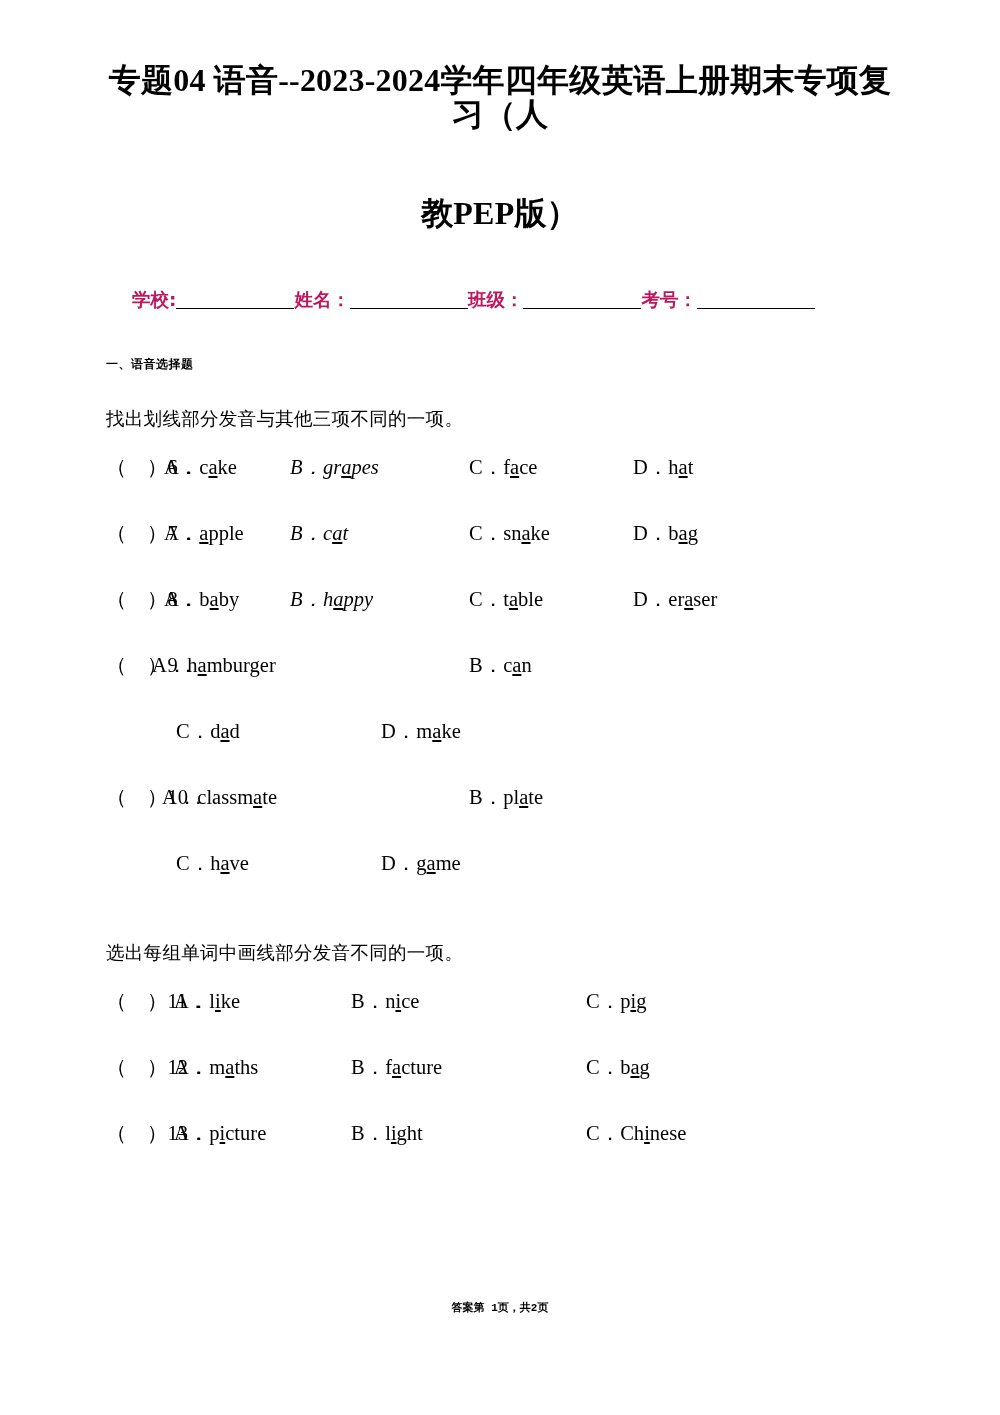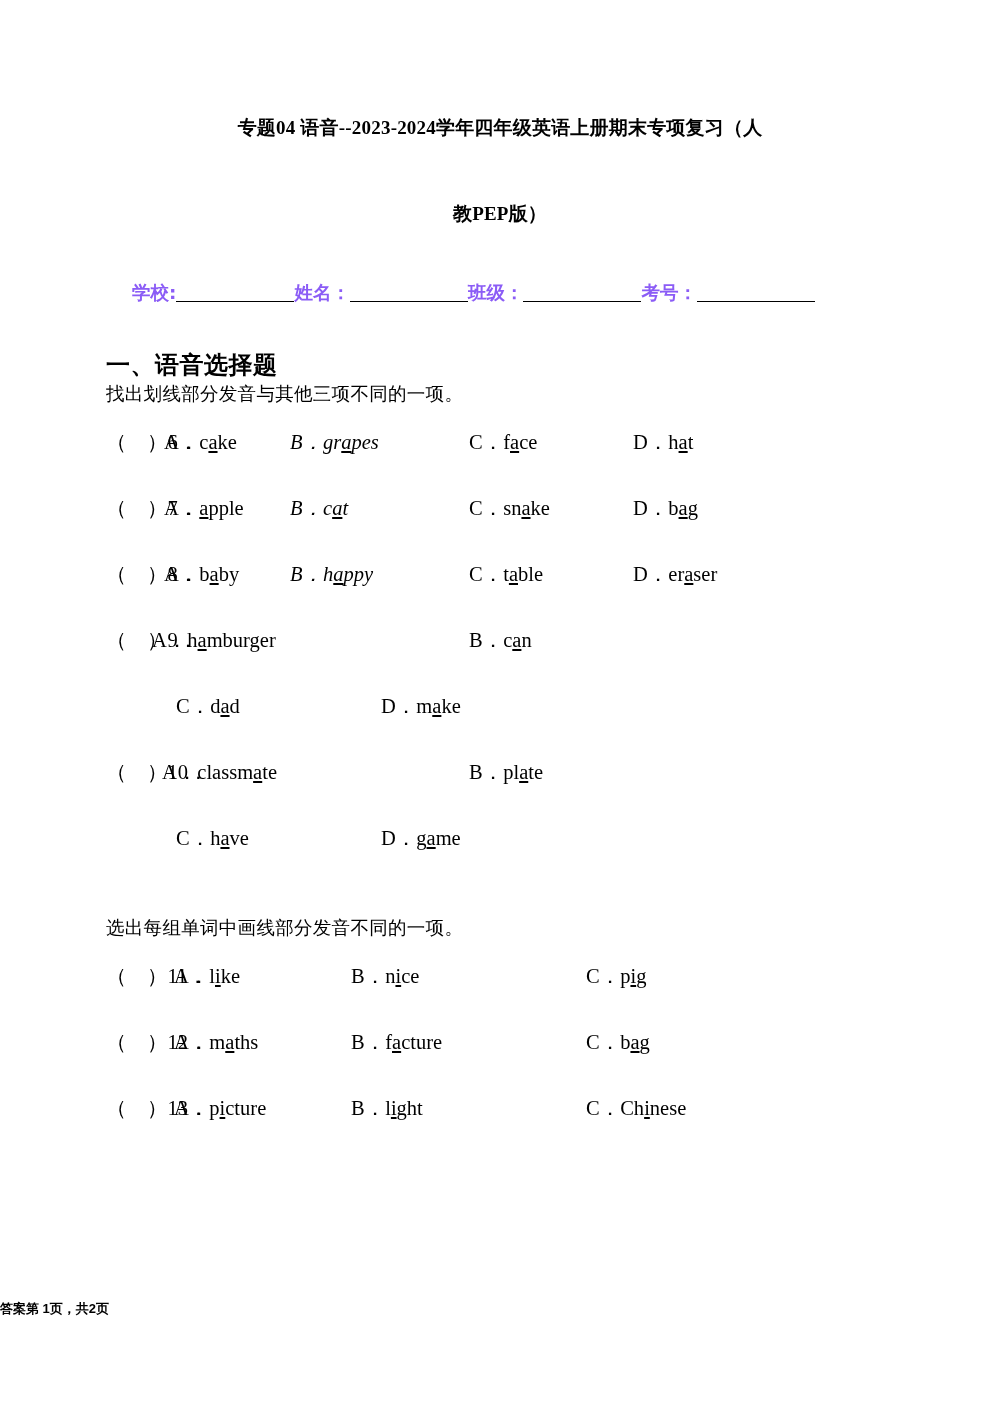--- a/index.html
+++ b/index.html
@@ -22,64 +22,65 @@
     top: 0;
     width: 1000px;
     height: 1415px;
     box-sizing: border-box;
     padding: 0 100px;
   }
 
   
   .doc-title {
     margin: 0;
-    padding-top: 118px;
+    padding-top: 64px;
     text-align: center;
-    font-size: 19px;
+    font-size: 32px;
     font-weight: bold;
     line-height: 1.05;
     letter-spacing: 0.2px;
     font-family: "Liberation Serif", "DejaVu Serif", serif;
   }
   .doc-title .line2 {
     display: block;
     margin-top: 66px;
   }
 
   
   .identity-line {
     margin-top: 56px;
     padding-left: 32px;
     font-size: 18.5px;
     font-family: "DejaVu Sans", "Liberation Sans", sans-serif;
     font-weight: 600;
     letter-spacing: 0px;
     white-space: nowrap;
-    color: #8b5cf6;
+    color: #be185d;
   }
   .identity-line .blank {
     display: inline-block;
     border-bottom: 1.6px solid #000;
     width: 118px;
     vertical-align: -3px;
   }
   .identity-line .fieldlabel { display: inline; }
 
   
   .section-heading {
     margin-top: 44px;
     padding-left: 6px;
-    font-size: 24px;
+    font-size: 12px;
     font-weight: bold;
     font-family: "DejaVu Sans", "Liberation Sans", sans-serif;
     letter-spacing: 0.5px;
   }
 
   
   .instruction {
+    margin-top: 33px;
     padding-left: 6px;
     font-size: 18.5px;
     font-family: "DejaVu Sans", "Liberation Sans", sans-serif;
     letter-spacing: 0.3px;
   }
   .instruction.second { margin-top: 52px; }
 
   
   .question {
     margin-top: 25px;
@@ -128,24 +129,24 @@
   .colA3 { left: 68px; }
   .colB3 { left: 245px; }
   .colC3 { left: 480px; }
 
   
   .footer {
     position: absolute;
     left: 0;
     right: 0;
     top: 1300px;
-    text-align: left;
-    font-size: 13px;
+    text-align: center;
+    font-size: 11px;
     font-weight: bold;
-    font-family: Liberation Sans, sans-serif;
+    font-family: Liberation Mono, monospace;
   }
 </style>
 </head>
 <body>
 
 <div class="page">
 
   <h1 class="doc-title">
     <span>专题04 语音--2023-2024学年四年级英语上册期末专项复习（人</span>
     <span class="line2">教PEP版）</span>

